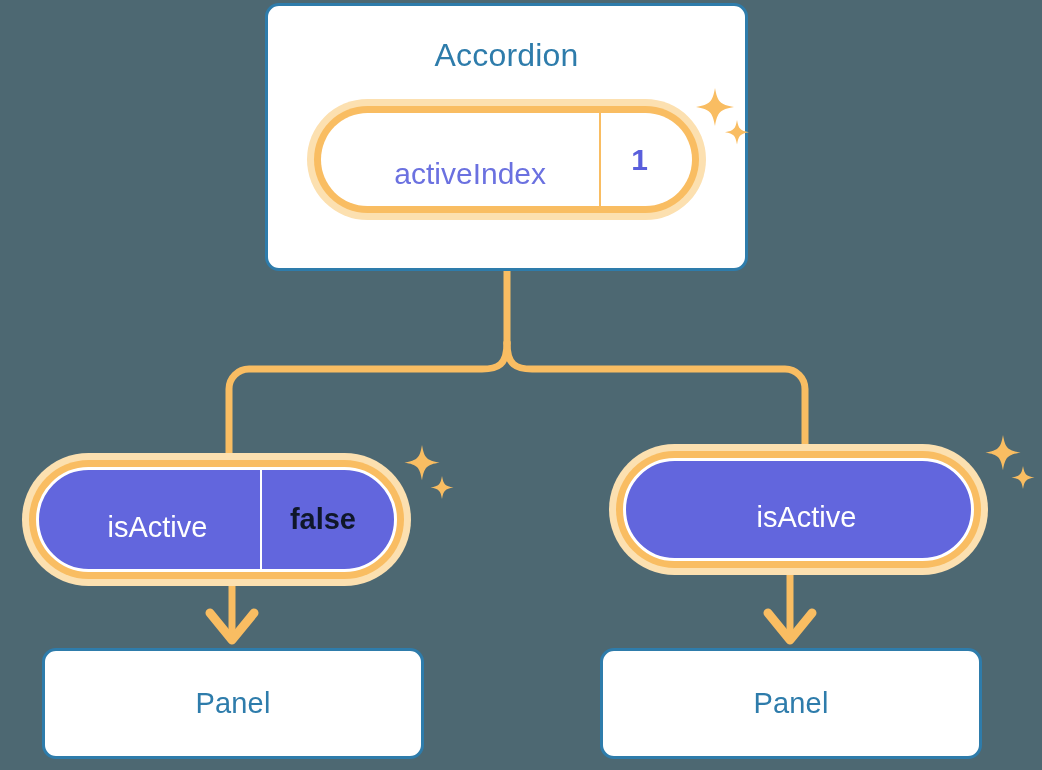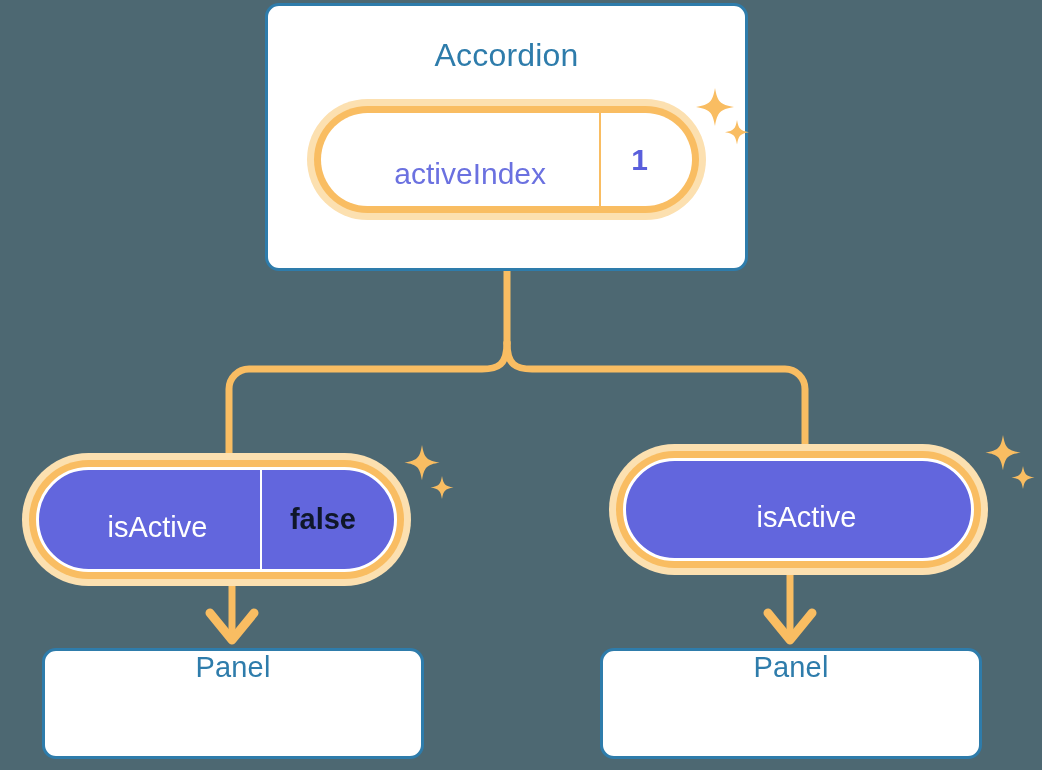--- a/index.html
+++ b/index.html
@@ -56,20 +56,21 @@
   }
   #accordion-card .card-title {
     margin-top: 31px;
     font-size: 32px;
   }
 
   .panel-card {
     width: 382px;
     height: 111px;
     display: flex;
+    align-items: center;
     justify-content: center;
   }
   .panel-card .card-title { font-size: 29px; }
   #panel-left  { left: 42px;  top: 648px; }
   #panel-right { left: 600px; top: 648px; }
 
   
   .pill-wrap {
     position: absolute;
     border-radius: 999px;

